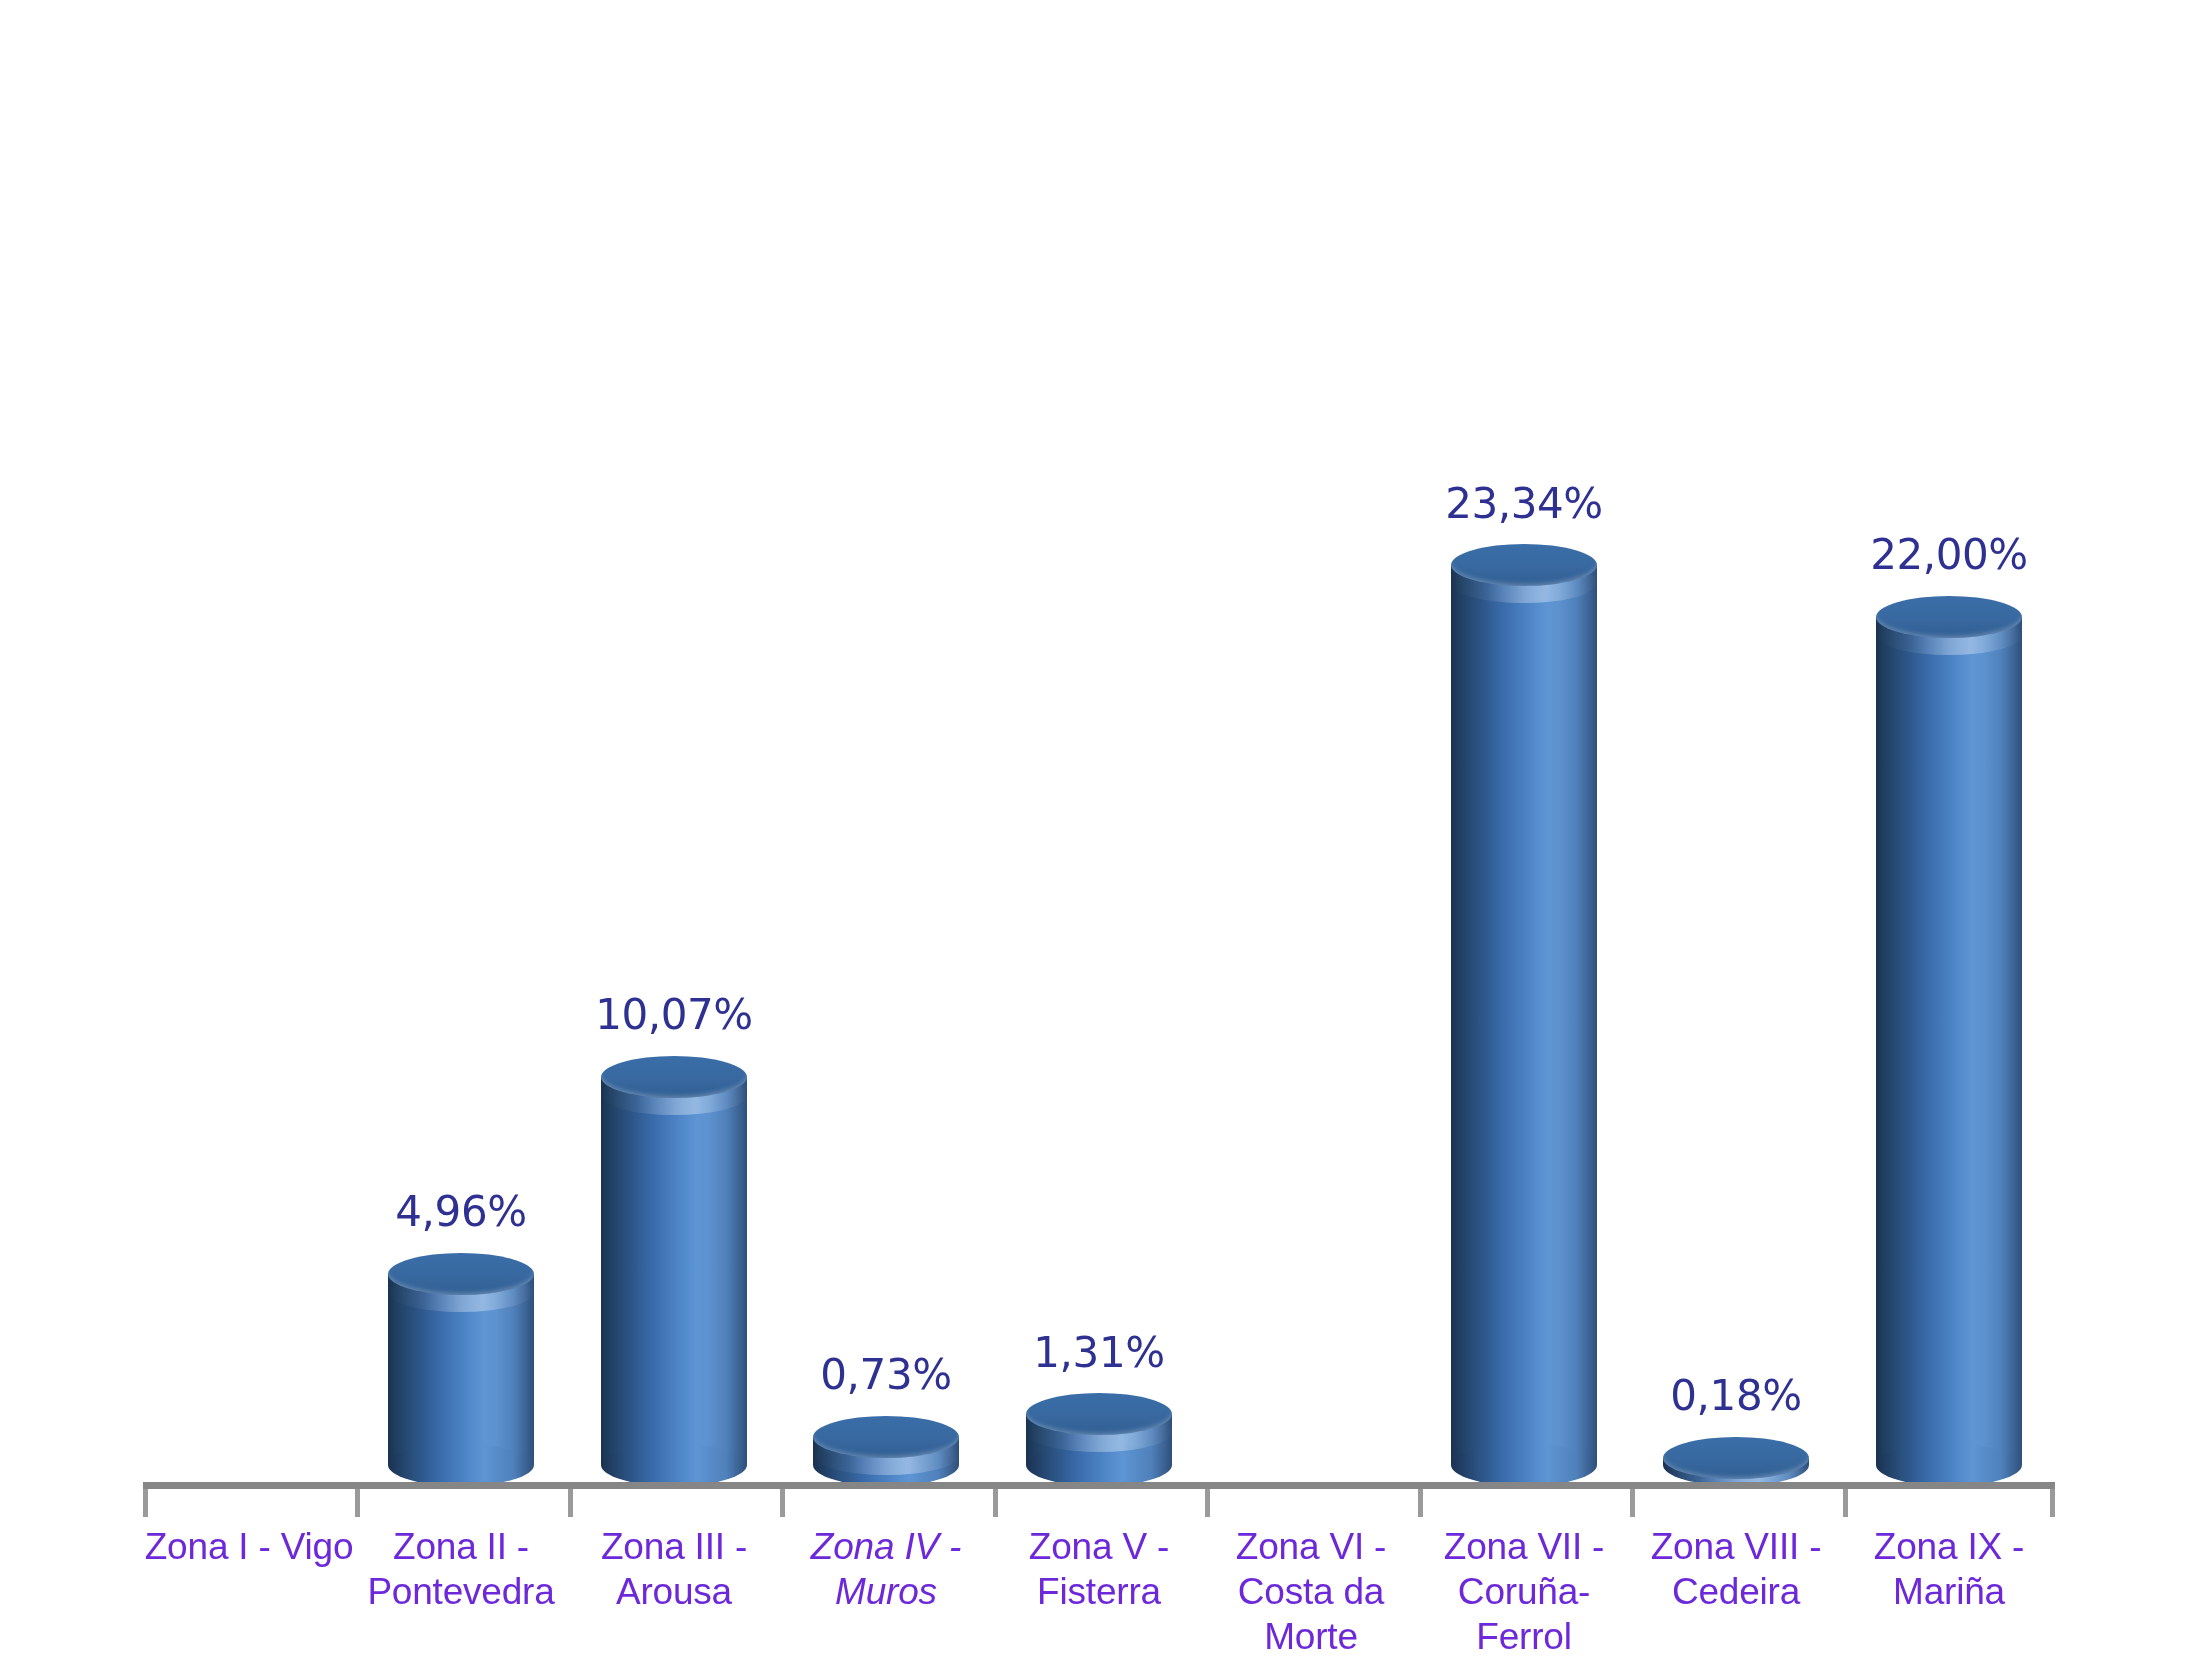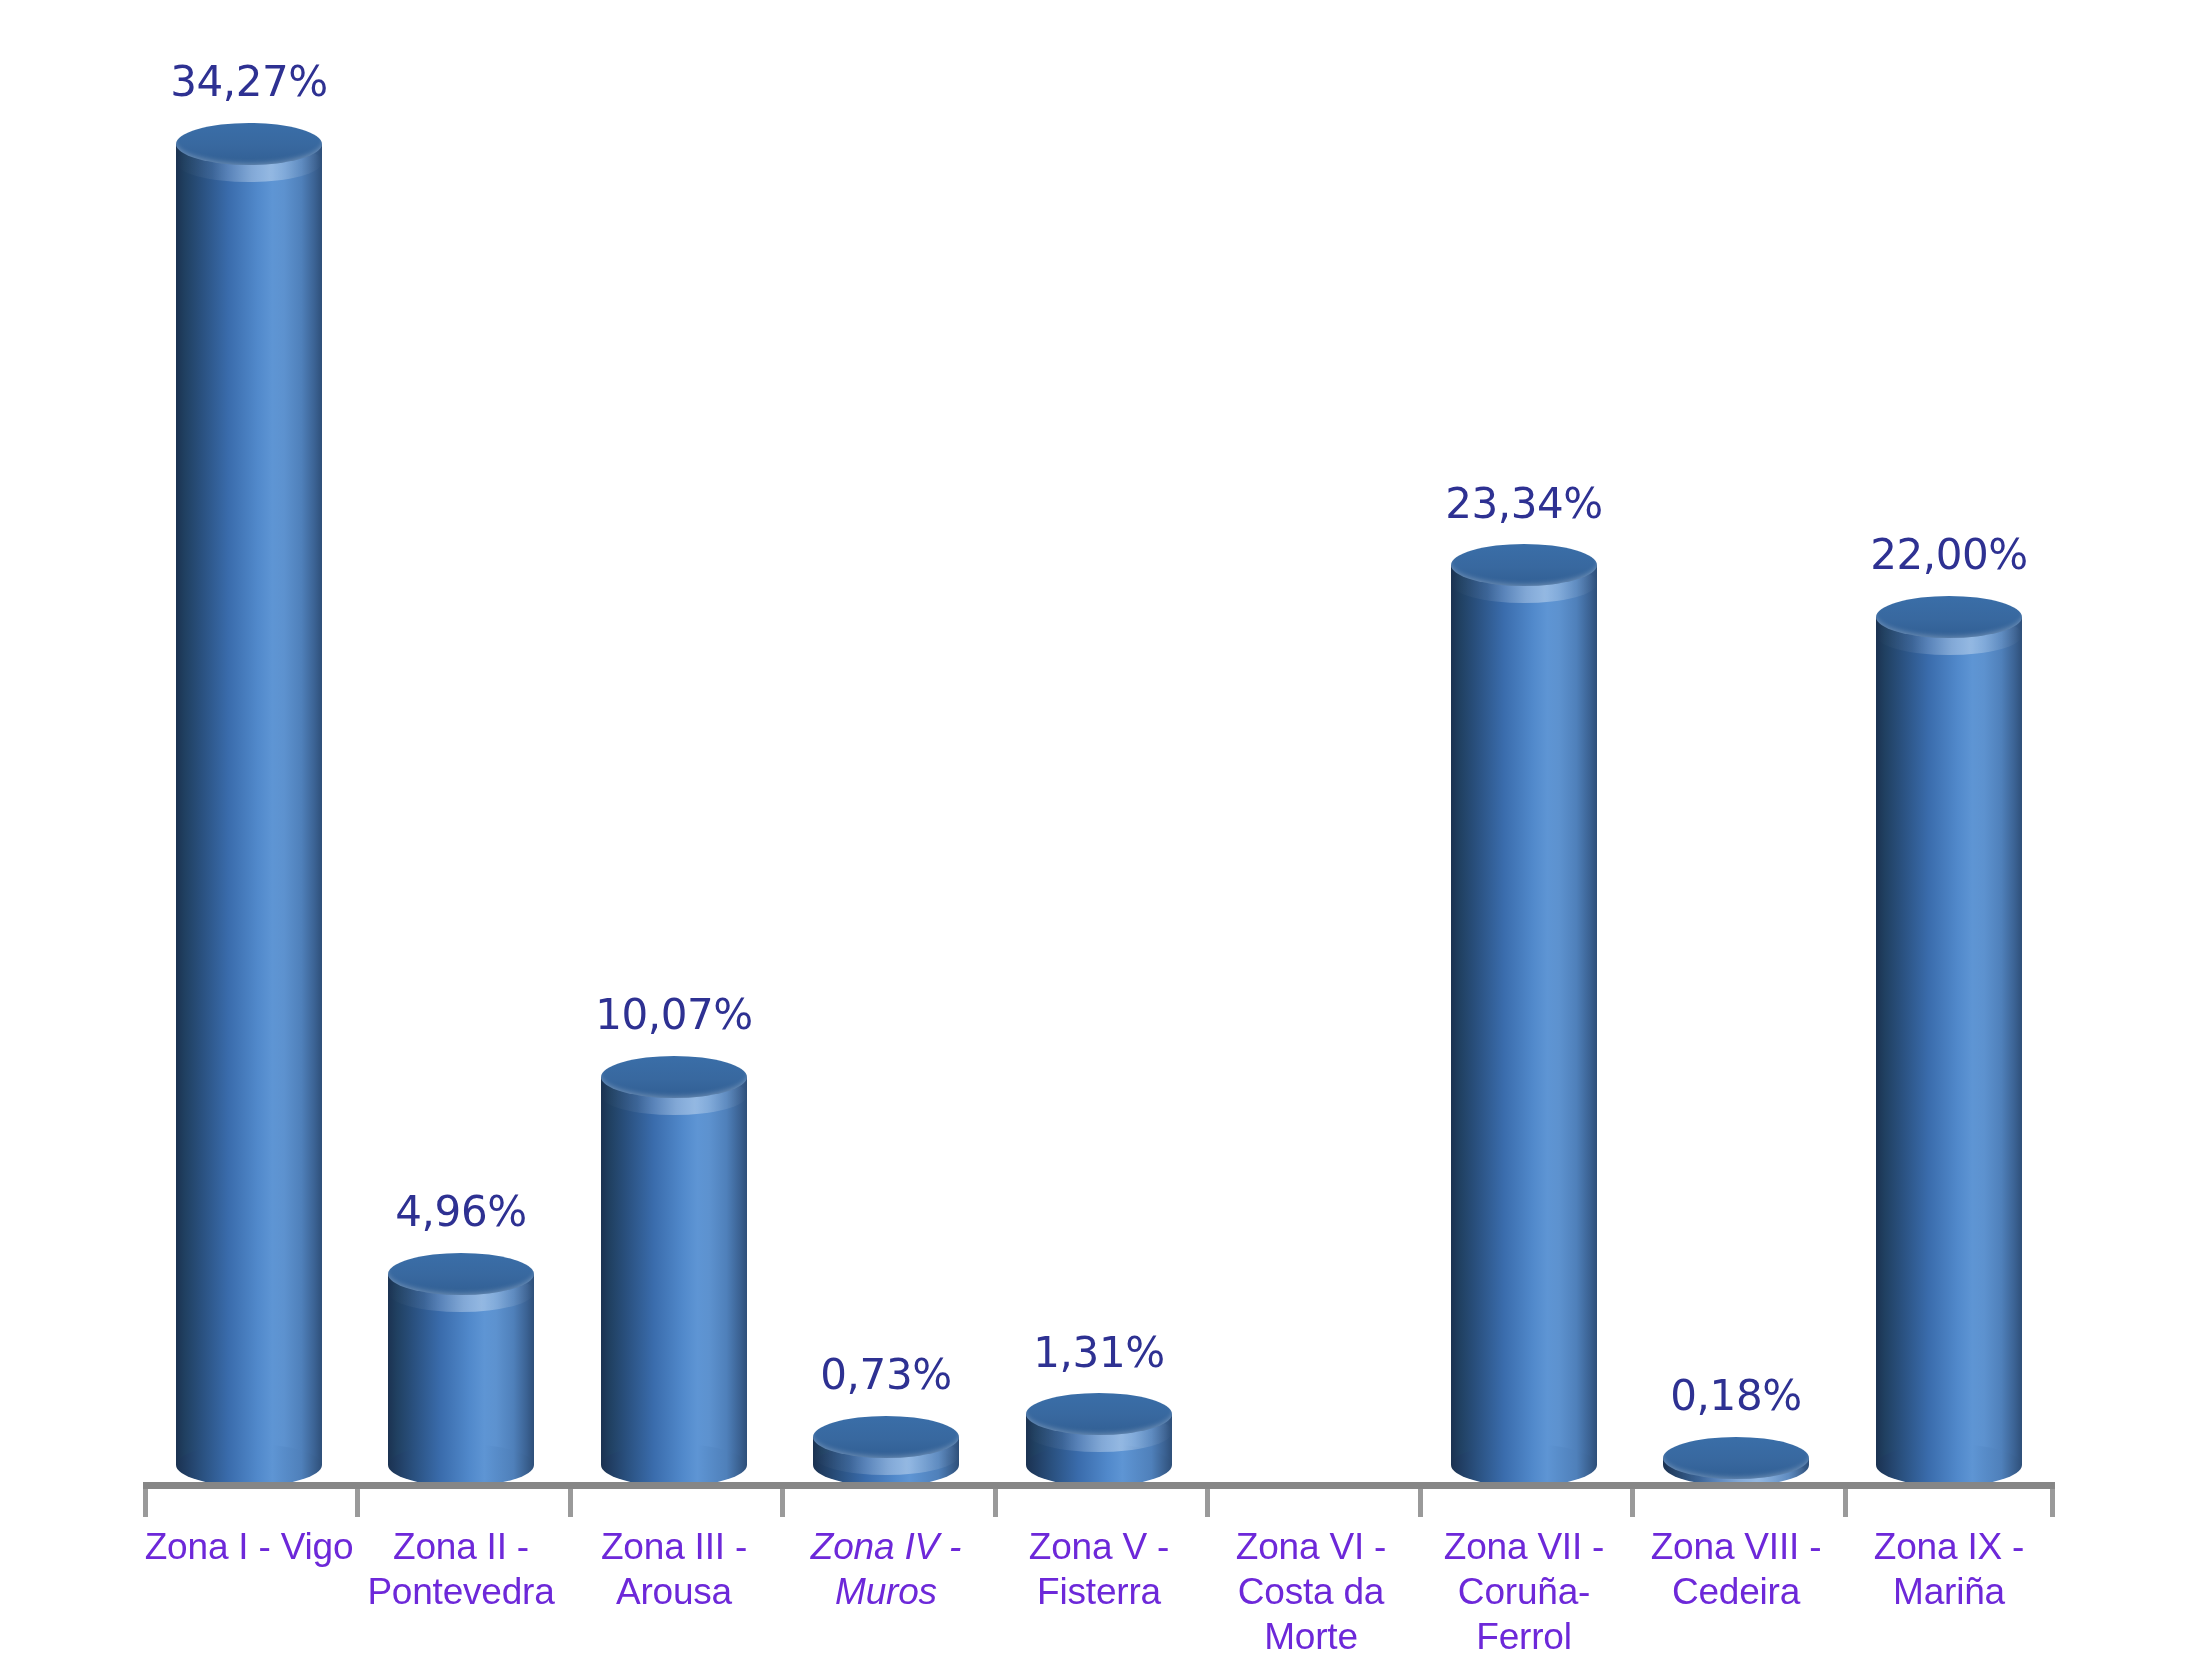--- a/index.html
+++ b/index.html
@@ -150,29 +150,20 @@
     line-height: 1.22;
     letter-spacing: -0.2px;
   }
 </style>
 </head>
 <body>
 
 <div id="chart-root">
 
   <div id="plot-area">
-      <div class="bar-slot" style="left: 0px; width: 212px;">
-        <div class="cylinder" title="Zona I - Vigo 34,27%" style="width: 146px; height: 1363px;">
-          <div class="cyl-body" style="top: 21px; bottom: 21px;"></div>
-          <div class="cyl-bottom" style="height: 42px;"></div>
-          <div class="cyl-rim" style="top: 19.4px; height: 40px;"></div>
-          <div class="cyl-top" style="height: 42px;"></div>
-        </div>
-        <div class="value-label" style="bottom: 1383px;">34,27%</div>
-      </div>
       <div class="bar-slot" style="left: 212px; width: 212px;">
         <div class="cylinder" title="Zona II - Pontevedra 4,96%" style="width: 146px; height: 233px;">
           <div class="cyl-body" style="top: 21px; bottom: 21px;"></div>
           <div class="cyl-bottom" style="height: 42px;"></div>
           <div class="cyl-rim" style="top: 19.4px; height: 40px;"></div>
           <div class="cyl-top" style="height: 42px;"></div>
         </div>
         <div class="value-label" style="bottom: 253px;">4,96%</div>
       </div>
       <div class="bar-slot" style="left: 425px; width: 212px;">

